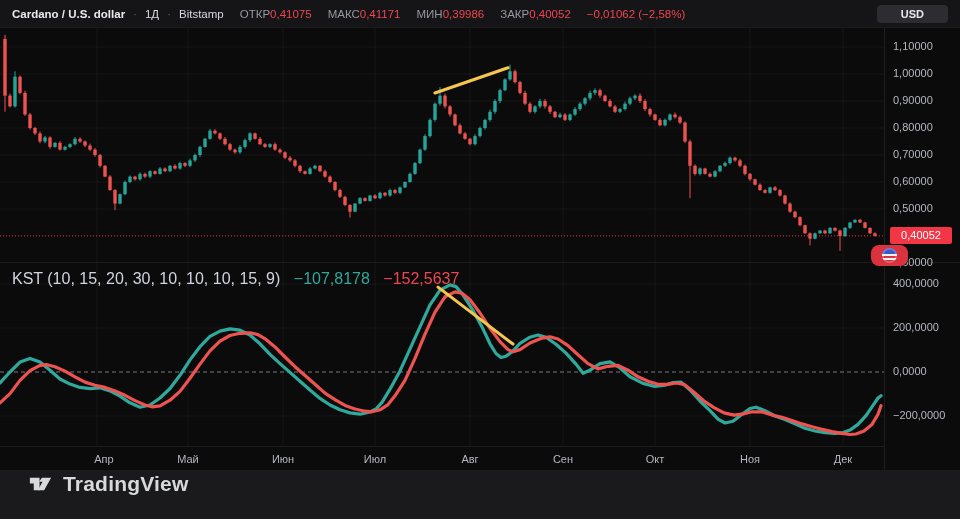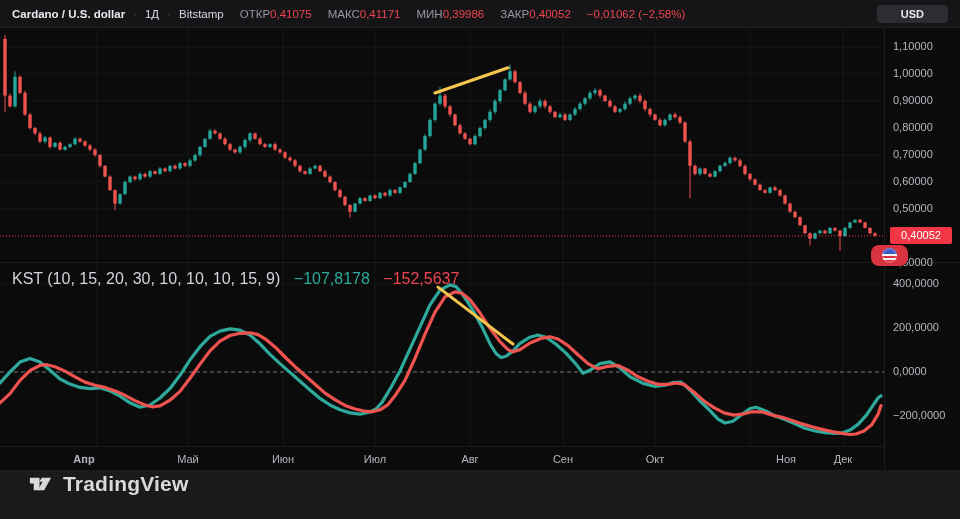--- a/index.html
+++ b/index.html
@@ -475,28 +475,28 @@
       </div>
     <div class="price-badge" id="price-badge" style="top: 199.36px;">0,40052</div>
 
     <div class="kst-legend">
       <span>KST (10, 15, 20, 30, 10, 10, 10, 15, 9)</span>
       <span class="v1">−107,8178</span>
       <span class="v2">−152,5637</span>
     </div>
 
     <div class="time-axis" id="time-axis">
-        <div class="month-label" style="left: 84px; font-weight: bold;">Апр</div>
+        <div class="month-label" style="left: 104px;">Апр</div>
         <div class="month-label" style="left: 188px;">Май</div>
         <div class="month-label" style="left: 283px;">Июн</div>
         <div class="month-label" style="left: 375px;">Июл</div>
         <div class="month-label" style="left: 470px;">Авг</div>
         <div class="month-label" style="left: 563px;">Сен</div>
         <div class="month-label" style="left: 655px;">Окт</div>
-        <div class="month-label" style="left: 786px;">Ноя</div>
+        <div class="month-label" style="left: 750px;">Ноя</div>
         <div class="month-label" style="left: 843px;">Дек</div>
       </div>
 
     <div class="flag-icon">
       <div class="flag-circle"></div>
     </div>
   </div>
 
   <div class="bottombar">
     <div class="tv-logo">

